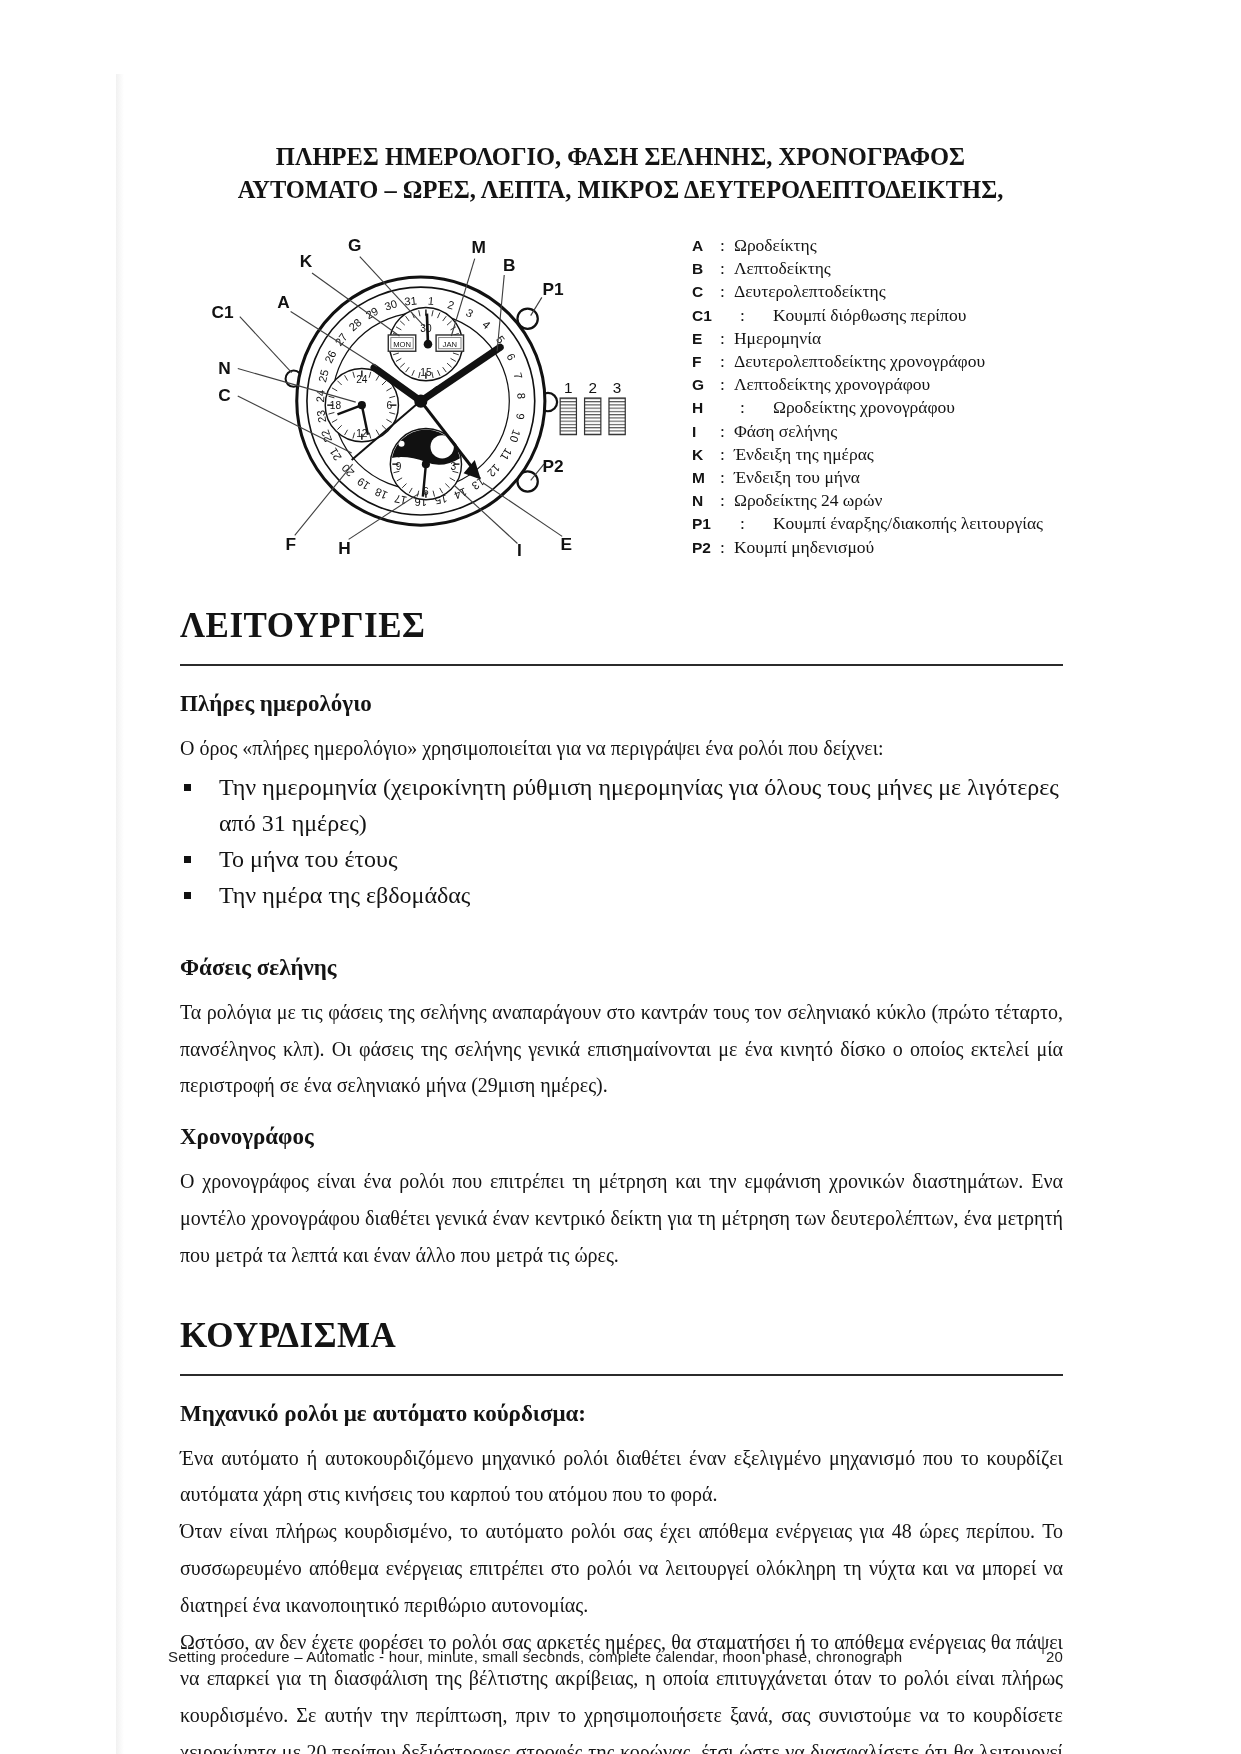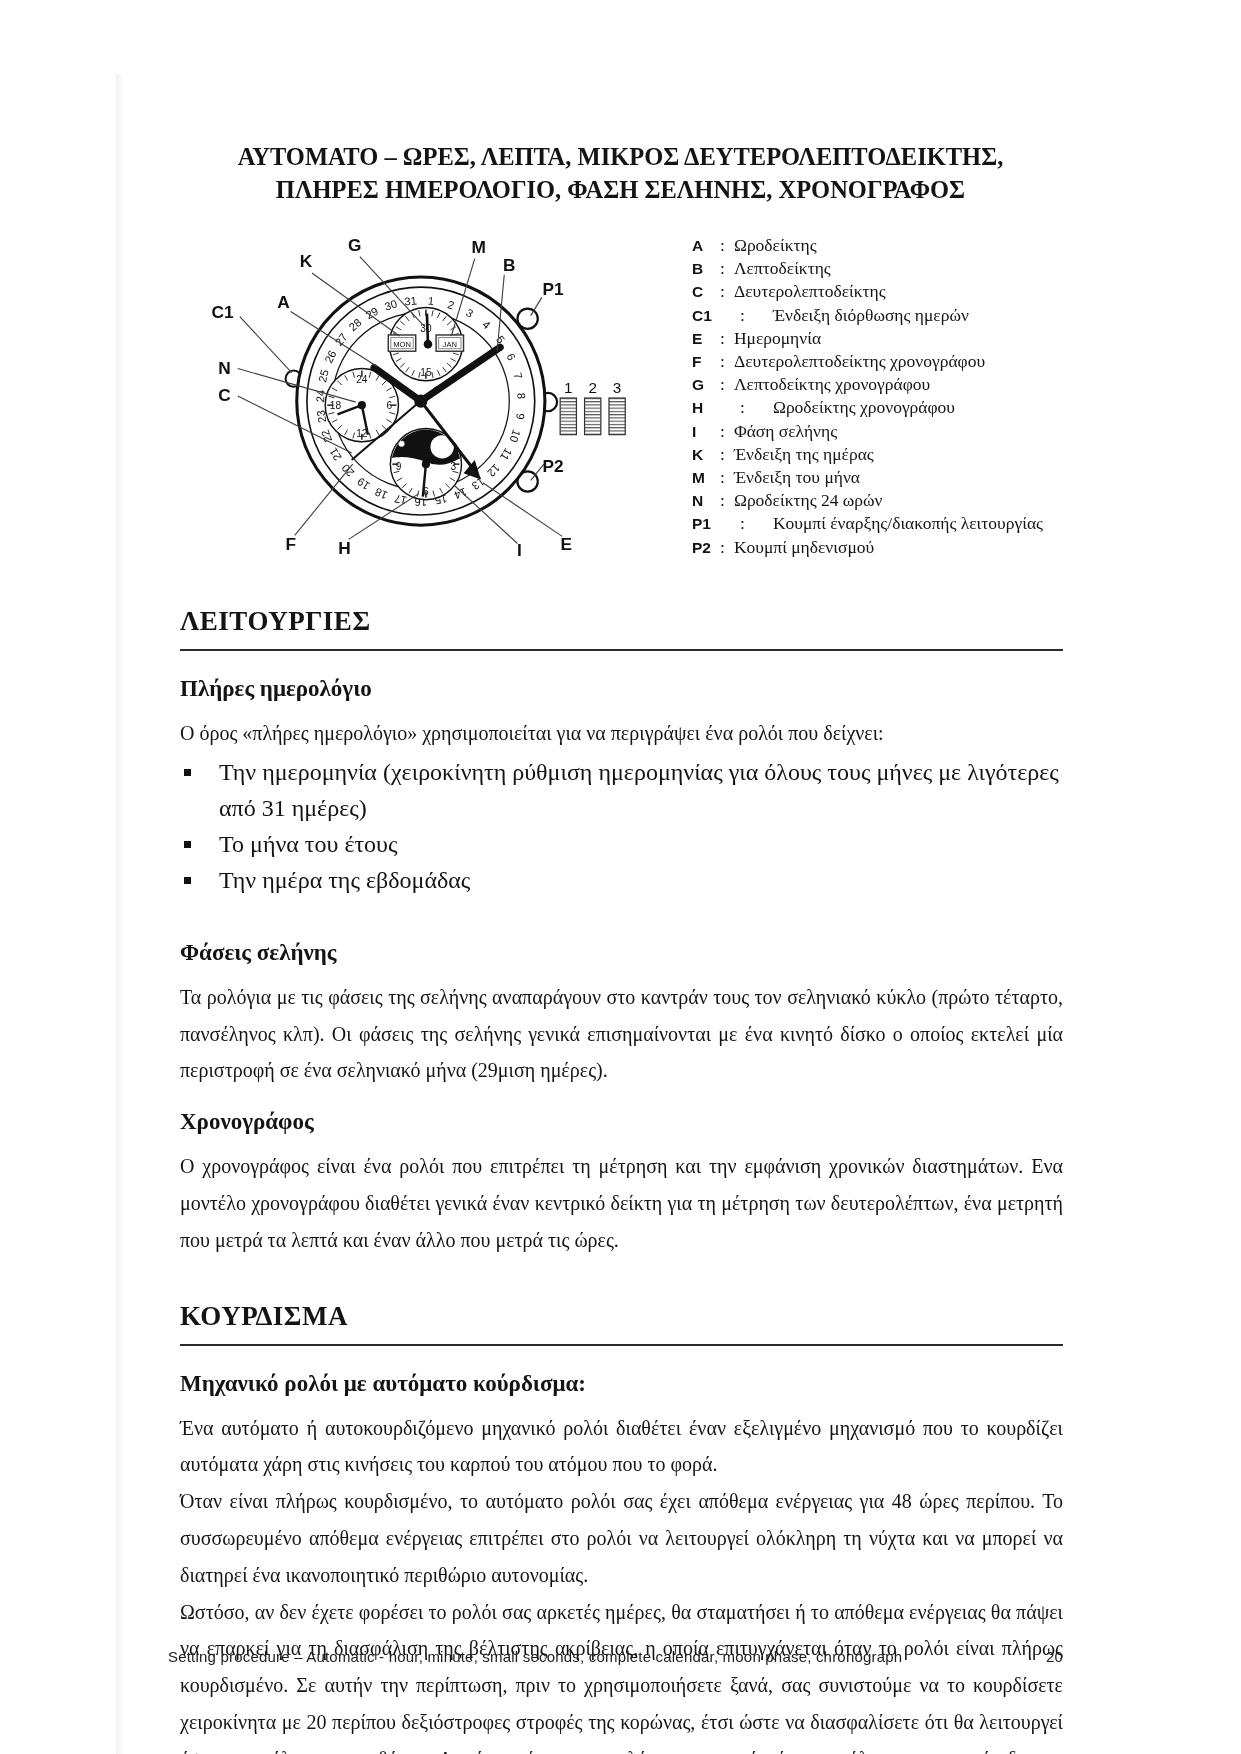--- a/index.html
+++ b/index.html
@@ -11,22 +11,22 @@
   .doc-title{margin:140px 30px 0;text-align:center;font-weight:bold;font-size:24.5px;line-height:33px;}
   
   .diagram-row{display:flex;margin-top:12px;}
   .watch-wrap{width:478px;flex:0 0 478px;margin-left:12px;}
   .legend{margin-left:22px;padding-top:16px;}
   .legend-row{display:flex;align-items:baseline;font-size:17.5px;line-height:23.2px;white-space:nowrap;}
   .lk{font-family:"Liberation Sans","DejaVu Sans",sans-serif;font-weight:bold;font-size:15.5px;min-width:26px;}
   .lcolon{margin:0 9px 0 2px;}
   .legend-row.wide .lcolon{margin:0 28px 0 22px;}
   
-  .section-heading{font-size:27px;font-weight:bold;border-bottom:2px solid #2b2b2b;
-        padding-bottom:12px;margin:28px 0 8px;letter-spacing:.5px;}
+  .section-heading{font-size:35px;font-weight:bold;border-bottom:2px solid #2b2b2b;
+        padding-bottom:18px;margin:28px 0 8px;letter-spacing:.5px;}
   .subhead{font-size:23px;font-weight:bold;margin:30px 0 13px;}
   .subhead.first{margin-top:25px;}
   .para{font-size:20px;line-height:1.84;text-align:justify;margin:0;}
   .bullets{margin-top:2px;}
   .bullet{display:flex;font-size:24px;line-height:36px;}
   .sq{flex:0 0 7px;width:7px;height:7px;background:#111;margin:15px 0 0 4px;}
   .btext{margin-left:28px;}
   .footer{position:absolute;left:168px;right:178px;top:1648px;display:flex;
         justify-content:space-between;font-family:"Liberation Sans","DejaVu Sans",sans-serif;
         font-size:15px;letter-spacing:.2px;color:#1c1c1c;}
@@ -35,22 +35,22 @@
   svg .crownnum{font-size:15px;}
   svg .leader{stroke:#3f3f3f;stroke-width:1.1;fill:none;}
 </style>
 </head>
 <body>
 
 <div class="page">
   <div class="edge-shade"></div>
 
   <div class="doc-title">
+    <div>ΠΛΗΡΕΣ ΗΜΕΡΟΛΟΓΙΟ, ΦΑΣΗ ΣΕΛΗΝΗΣ, ΧΡΟΝΟΓΡΑΦΟΣ</div>
     <div>ΑΥΤΟΜΑΤΟ – ΩΡΕΣ, ΛΕΠΤΑ, ΜΙΚΡΟΣ ΔΕΥΤΕΡΟΛΕΠΤΟΔΕΙΚΤΗΣ,</div>
-    <div>ΠΛΗΡΕΣ ΗΜΕΡΟΛΟΓΙΟ, ΦΑΣΗ ΣΕΛΗΝΗΣ, ΧΡΟΝΟΓΡΑΦΟΣ</div>
   </div>
 
   <div class="content">
     <div class="diagram-row">
       <div class="watch-wrap">
         <svg id="watch-svg" viewBox="0 0 470 350" width="478" height="356">
           <defs>
             <pattern id="hatch" width="5" height="3.2" patternUnits="userSpaceOnUse">
               <rect width="5" height="3.2" fill="#fff"></rect>
               <line x1="0" y1="1.4" x2="5" y2="1.4" stroke="#444" stroke-width="1"></line>
@@ -300,21 +300,21 @@
             <span class="ld">Λεπτοδείκτης</span>
           </div>
         <div class="legend-row">
             <span class="lk">C</span>
             <span class="lcolon">:</span>
             <span class="ld">Δευτερολεπτοδείκτης</span>
           </div>
         <div class="legend-row wide">
             <span class="lk">C1</span>
             <span class="lcolon">:</span>
-            <span class="ld">Ένδειξη διόρθωσης ημερών</span>
+            <span class="ld">Κουμπί διόρθωσης περίπου</span>
           </div>
         <div class="legend-row">
             <span class="lk">E</span>
             <span class="lcolon">:</span>
             <span class="ld">Ημερομηνία</span>
           </div>
         <div class="legend-row">
             <span class="lk">F</span>
             <span class="lcolon">:</span>
             <span class="ld">Δευτερολεπτοδείκτης χρονογράφου</span>

